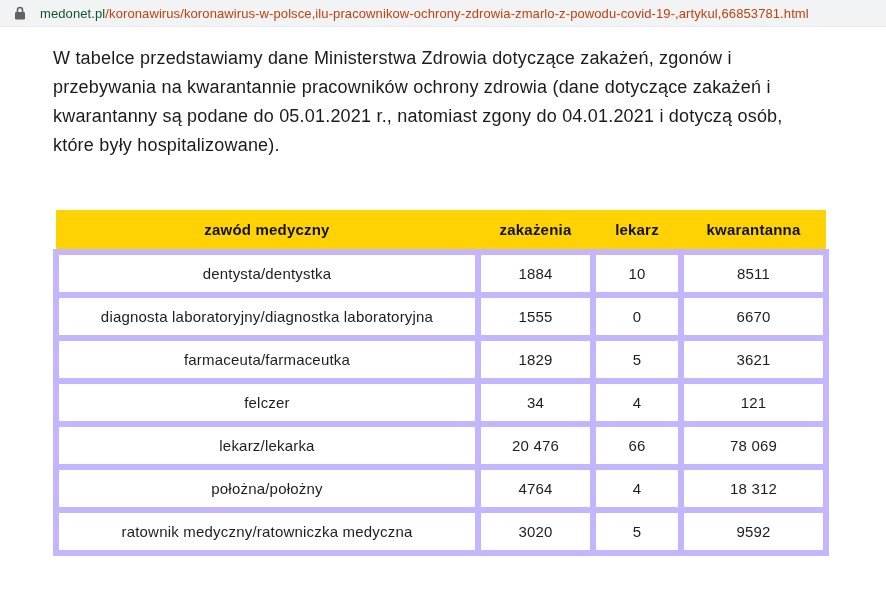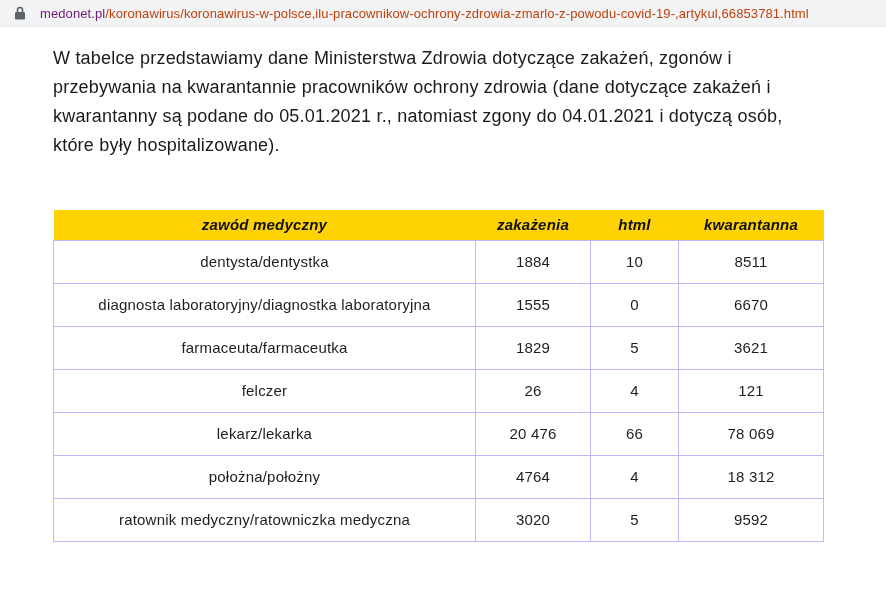--- a/index.html
+++ b/index.html
@@ -23,21 +23,21 @@
     margin-left: 2px;
     margin-right: 14px;
     display: flex; align-items: center;
   }
   .url-text {
     font-size: 13px;
     letter-spacing: 0.1px;
     white-space: nowrap;
     overflow: hidden;
   }
-  .url-host { color: #701a75; margin-top: 21px; }
+  .url-host { color: #14532d; margin-top: 21px; }
   .url-path { color: #c2410c; }
   
   .content { padding: 17px 4px 0 53px; }
   .intro {
     width: 770px;
     font-size: 18px;
     line-height: 29px;
     color: #1b1b1b;
     letter-spacing: 0.2px;
     margin-bottom: 50px;
@@ -47,32 +47,31 @@
     border-collapse: collapse;
     table-layout: fixed;
     width: 770px;
   }
   .data-table col.c1 { width: 422px; }
   .data-table col.c2 { width: 115px; }
   .data-table col.c3 { width: 88px;  }
   .data-table col.c4 { width: 145px; }
   .data-table th {
     background: #ffd203;
-    height: 30px;
+    height: 42px;
     font-size: 15px;
     font-weight: bold;
     color: #111111;
     text-align: center;
     border: none;
     letter-spacing: 0.2px;
-    font-style: italic;
   }
   .data-table td {
     height: 43px;
-    border: 1px solid #c4b5fd;
+    border: 6px solid #c4b5fd;
     text-align: center;
     vertical-align: middle;
     font-size: 15px;
     color: #1e1e1e;
     letter-spacing: 0.2px;
   }
 </style>
 </head>
 <body>
 
@@ -93,21 +92,21 @@
     <colgroup>
       <col class="c1">
         <col class="c2">
         <col class="c3">
         <col class="c4">
     </colgroup>
     <thead>
       <tr>
         <th>zawód medyczny</th>
         <th>zakażenia</th>
-        <th>html</th>
+        <th>lekarz</th>
         <th>kwarantanna</th>
       </tr>
     </thead>
     <tbody id="table-body">
         <tr>
           <td>dentysta/dentystka</td>
           <td>1884</td>
           <td>10</td>
           <td>8511</td>
         </tr>
@@ -118,21 +117,21 @@
           <td>6670</td>
         </tr>
         <tr>
           <td>farmaceuta/farmaceutka</td>
           <td>1829</td>
           <td>5</td>
           <td>3621</td>
         </tr>
         <tr>
           <td>felczer</td>
-          <td>26</td>
+          <td>34</td>
           <td>4</td>
           <td>121</td>
         </tr>
         <tr>
           <td>lekarz/lekarka</td>
           <td>20 476</td>
           <td>66</td>
           <td>78 069</td>
         </tr>
         <tr>

